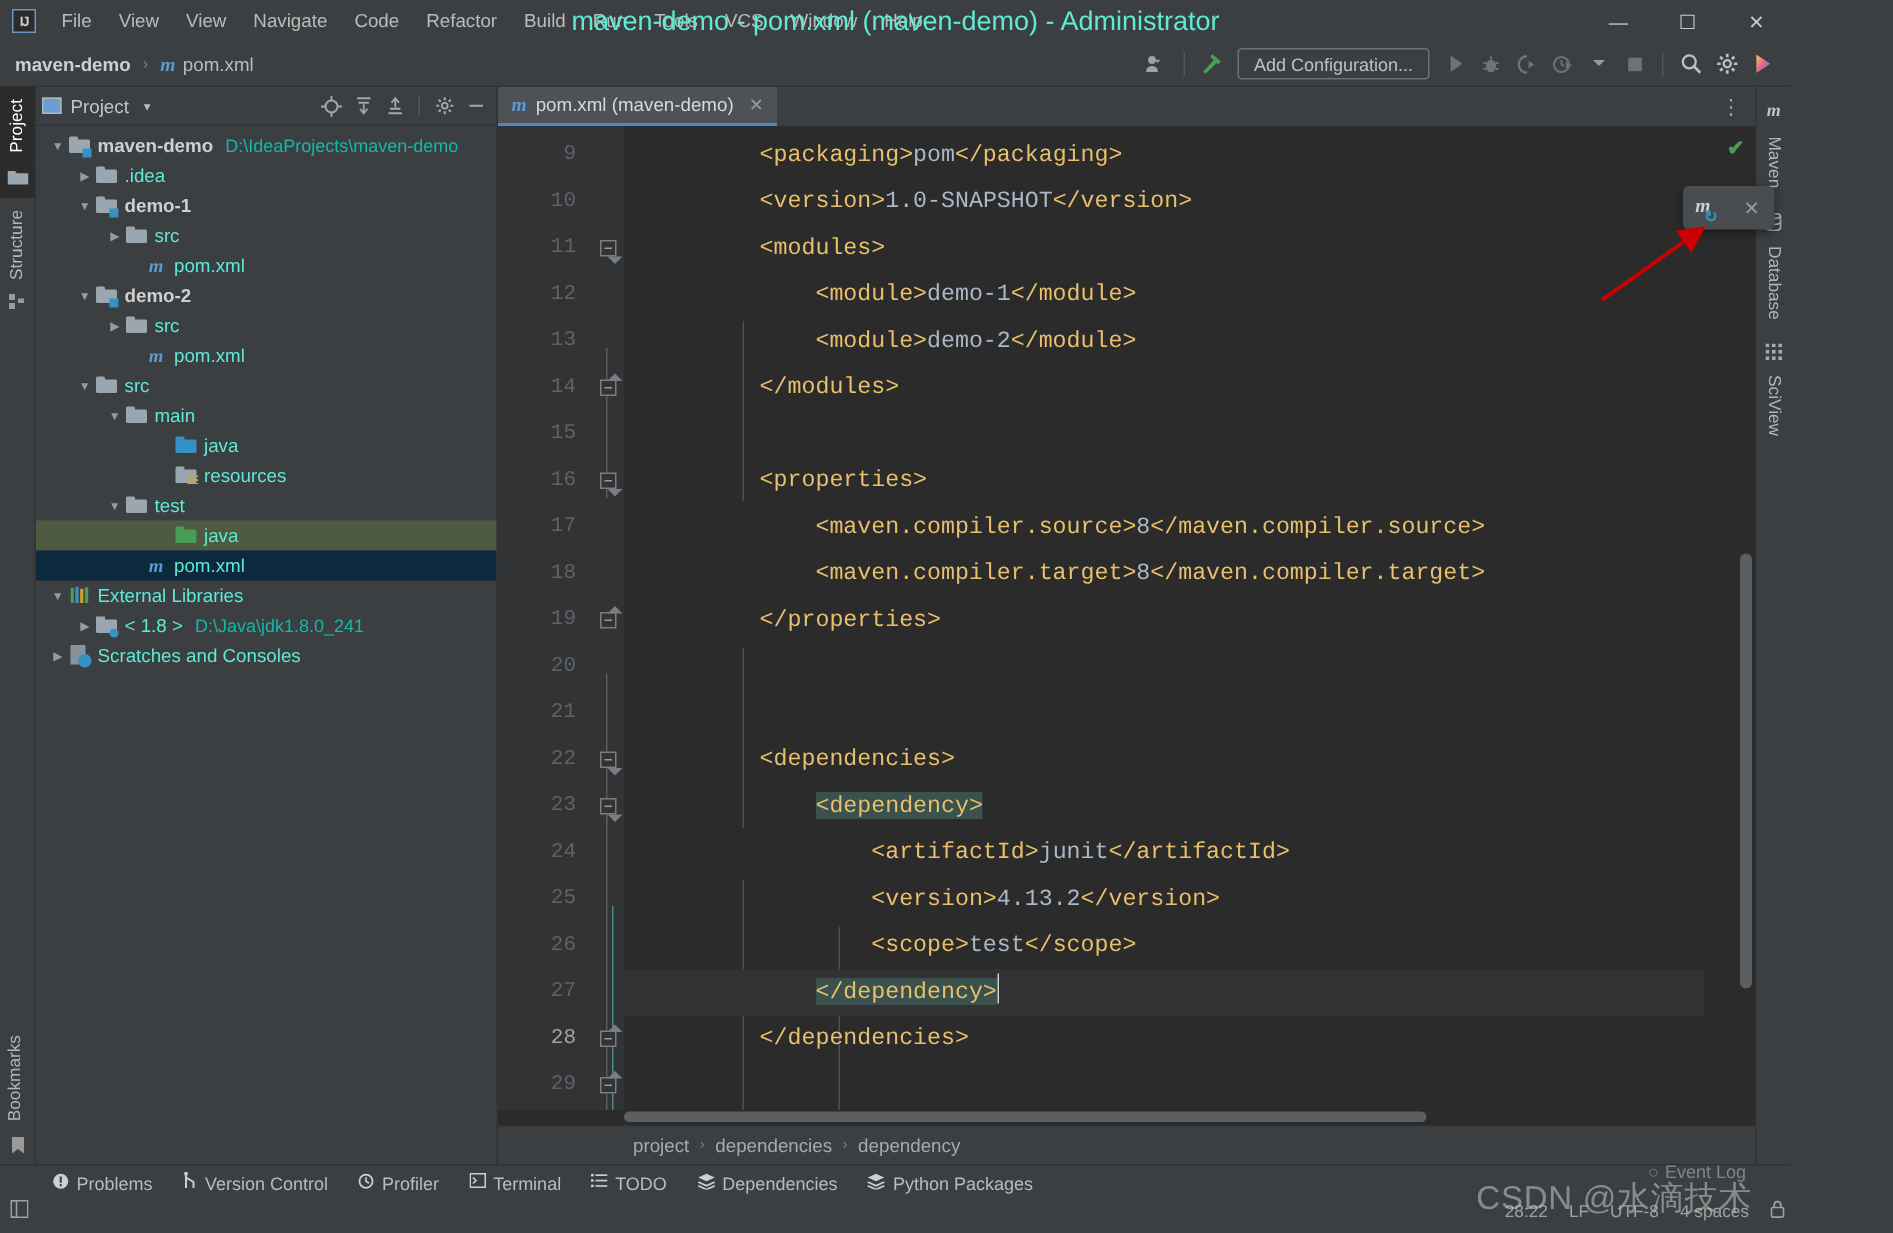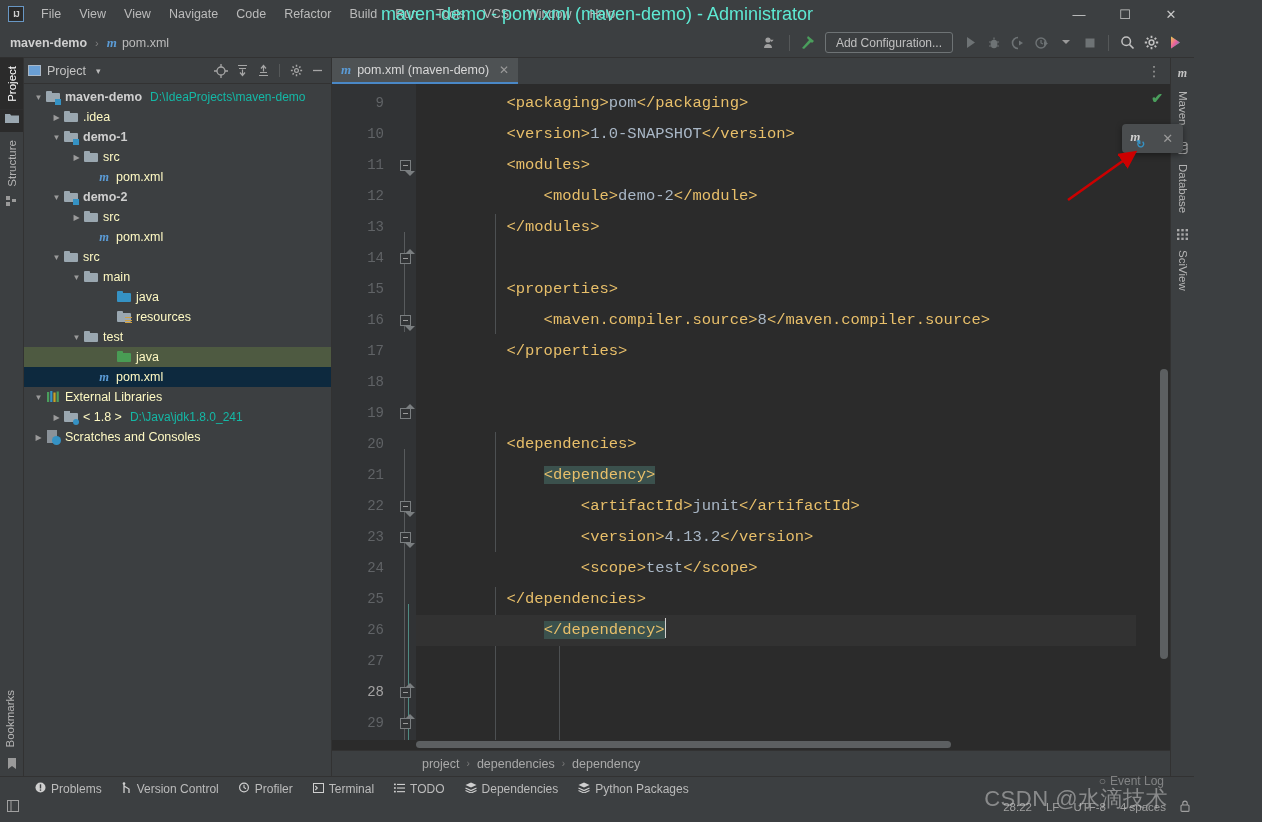--- a/index.html
+++ b/index.html
@@ -91,21 +91,21 @@
   .pp-caret { color: #bbbbbb; font-size: 9px; margin-left: 4px; }
   .pp-actions { margin-left: auto; display: flex; align-items: center; gap: 1px; }
   .pp-ico { width: 20px; height: 20px; display: flex; align-items: center; justify-content: center; color: #a6a6a6; font-size: 12px; }
 
   .tree { flex: 1 1 auto; overflow: hidden; padding-top: 3px; font-size: 12.5px; }
   .trow { height: 20px; display: flex; align-items: center; white-space: nowrap; cursor: default; }
   .trow.sel-green { background: #4e5a41; }
   .trow.sel-blue { background: #0d293e; }
   .arrow { width: 13px; text-align: center; color: #9a9a9a; font-size: 8px; flex: 0 0 13px; }
   .arrow.none { color: transparent; }
-  .tlabel { color: #fef9c3; margin-left: 4px; }
+  .tlabel { color: #5eead4; margin-left: 4px; }
   .tlabel.bold { font-weight: bold; color: #cfcfcf; }
   .tpath { color: #14b8a6; margin-left: 8px; font-size: 12px; }
 
   
   .ficon { width: 16px; height: 16px; position: relative; flex: 0 0 16px; display:inline-block; }
   .ficon .fbody { position: absolute; left: 1px; top: 4px; width: 14px; height: 9px; border-radius: 1px; background: #9aa7b0; }
   .ficon .ftab  { position: absolute; left: 1px; top: 2px; width: 6px; height: 3px; border-radius: 1px 1px 0 0; background: #9aa7b0; }
   .ficon.blue .fbody, .ficon.blue .ftab { background: #3592c4; }
   .ficon.green .fbody, .ficon.green .ftab { background: #499c54; }
   .ficon .badge { position: absolute; right: 0px; bottom: 0px; width: 6px; height: 6px; background: #3592c4; }
@@ -678,35 +678,37 @@
 
         <div class="code">
           <div class="indent-guide" style="left:79px;top:130px;height:120px;"></div>
           <div class="indent-guide" style="left:79px;top:348px;height:120px;"></div>
           <div class="indent-guide" style="left:79px;top:503px;height:225px;"></div>
           <div class="indent-guide" style="left:143px;top:534px;height:160px;"></div>
 
           <div class="cline"><span class="tag">        &lt;packaging&gt;</span><span class="txt">pom</span><span class="tag">&lt;/packaging&gt;</span></div>
           <div class="cline"><span class="tag">        &lt;version&gt;</span><span class="txt">1.0-SNAPSHOT</span><span class="tag">&lt;/version&gt;</span></div>
           <div class="cline"><span class="tag">        &lt;modules&gt;</span></div>
+          <div class="cline"><span class="tag">            &lt;module&gt;</span><span class="txt">demo-1</span><span class="tag">&lt;/module&gt;</span></div>
           <div class="cline"><span class="tag">            &lt;module&gt;</span><span class="txt">demo-2</span><span class="tag">&lt;/module&gt;</span></div>
           <div class="cline"><span class="tag">        &lt;/modules&gt;</span></div>
           <div class="cline"></div>
           <div class="cline"><span class="tag">        &lt;properties&gt;</span></div>
           <div class="cline"><span class="tag">            &lt;maven.compiler.source&gt;</span><span class="txt">8</span><span class="tag">&lt;/maven.compiler.source&gt;</span></div>
+          <div class="cline"><span class="tag">            &lt;maven.compiler.target&gt;</span><span class="txt">8</span><span class="tag">&lt;/maven.compiler.target&gt;</span></div>
           <div class="cline"><span class="tag">        &lt;/properties&gt;</span></div>
           <div class="cline"></div>
           <div class="cline"></div>
           <div class="cline"><span class="tag">        &lt;dependencies&gt;</span></div>
           <div class="cline"><span class="tag">            </span><span class="tag hl">&lt;dependency&gt;</span></div>
           <div class="cline"><span class="tag">                &lt;artifactId&gt;</span><span class="txt">junit</span><span class="tag">&lt;/artifactId&gt;</span></div>
           <div class="cline"><span class="tag">                &lt;version&gt;</span><span class="txt">4.13.2</span><span class="tag">&lt;/version&gt;</span></div>
           <div class="cline"><span class="tag">                &lt;scope&gt;</span><span class="txt">test</span><span class="tag">&lt;/scope&gt;</span></div>
+          <div class="cline current"><span class="tag">            </span><span class="tag hl">&lt;/dependency&gt;</span><span class="caret"></span></div>
           <div class="cline"><span class="tag">        &lt;/dependencies&gt;</span></div>
-          <div class="cline current"><span class="tag">            </span><span class="tag hl">&lt;/dependency&gt;</span><span class="caret"></span></div>
           <div class="cline"></div>
         </div>
 
         <div class="rightgutter">
           <div class="checkmark">✔</div>
           <div class="vscroll"></div>
         </div>
 
       </div>
 

